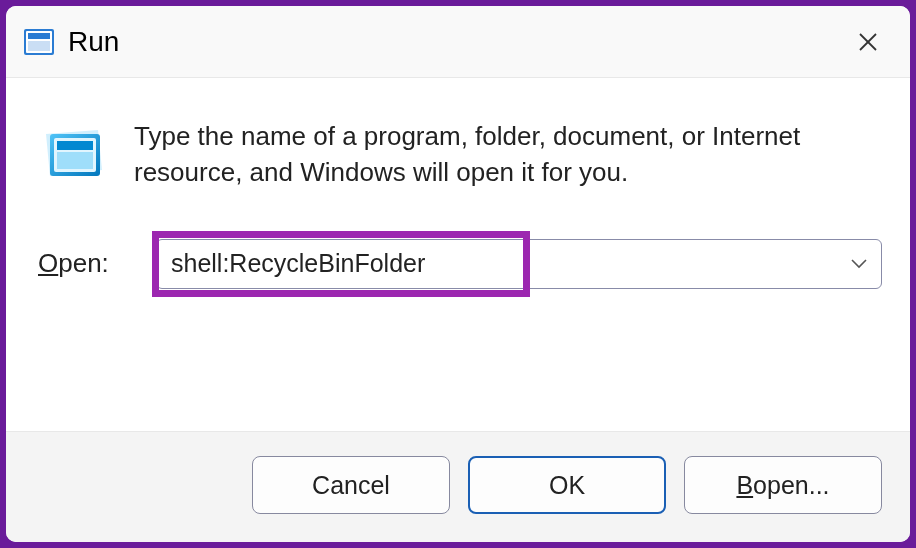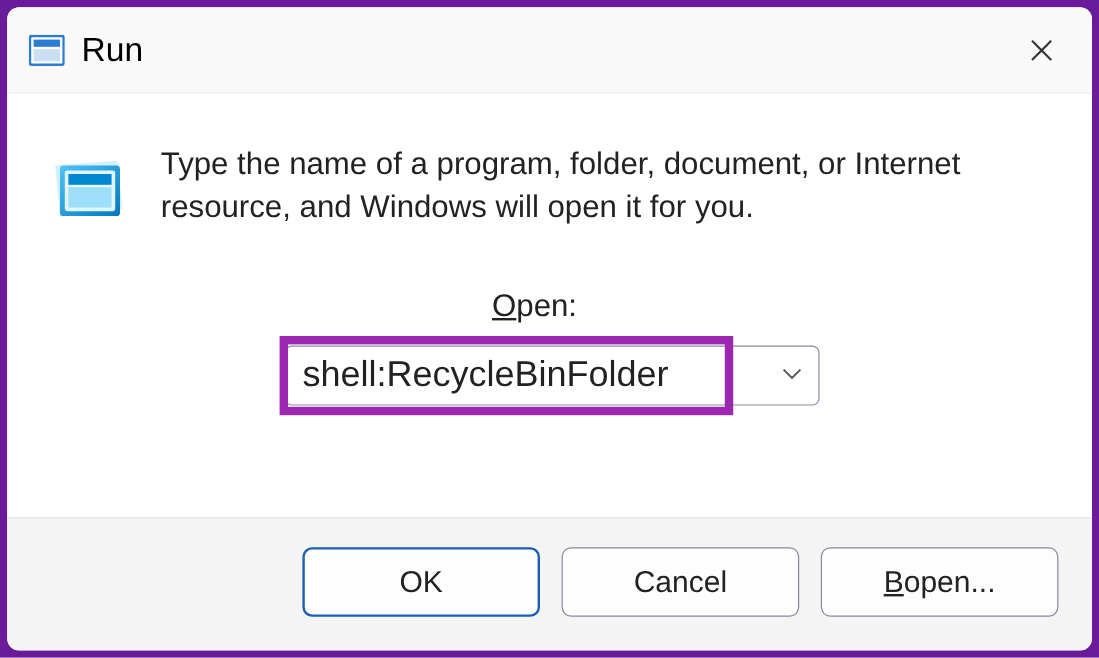--- a/index.html
+++ b/index.html
@@ -54,40 +54,39 @@
       background: transparent;
       border: none;
     }
     .content {
       flex: 1;
       background: #ffffff;
       padding: 40px 28px 20px 28px;
     }
     .desc-row {
       display: flex;
-      align-items: flex-end;
+      align-items: center;
       gap: 28px;
       margin-bottom: 48px;
     }
     .run-icon-large {
       flex-shrink: 0;
       margin-left: 8px;
       margin-top: 4px;
     }
     .description {
       font-size: 26px;
       color: #222;
       line-height: 1.4;
     }
     .input-row {
       display: flex;
       align-items: center;
       gap: 18px;
       margin-left: 4px;
-      flex-direction: column;
     }
     .open-label {
       font-size: 26px;
       color: #222;
       width: 100px;
     }
     .open-label .underline {
       text-decoration: underline;
     }
     .combo-wrapper {
@@ -103,21 +102,21 @@
       border: 7px solid #9c27b0;
       pointer-events: none;
       z-index: 2;
     }
     .combo-input {
       width: 100%;
       height: 50px;
       border: 1.5px solid #888ba8;
       border-radius: 6px;
       padding: 0 44px 0 14px;
-      font-size: 30px;
+      font-size: 25px;
       color: #222;
       font-family: inherit;
       outline: none;
       background: #fff;
     }
     .combo-chevron {
       position: absolute;
       right: 14px;
       top: 50%;
       transform: translateY(-50%);
@@ -203,20 +202,20 @@
         <span class="combo-chevron">
           <svg width="18" height="12" viewBox="0 0 18 12">
             <polyline points="2,3 9,10 16,3" fill="none" stroke="#555" stroke-width="1.6"></polyline>
           </svg>
         </span>
       </div>
     </div>
   </div>
 
   <div class="button-bar">
+    <button class="btn">Cancel</button>
     <button class="btn btn-primary">OK</button>
-    <button class="btn">Cancel</button>
     <button class="btn">
         <span class="underline">B</span>
         <span>open...</span>
       </button>
   </div>
 </div>
 
 </body></html>

